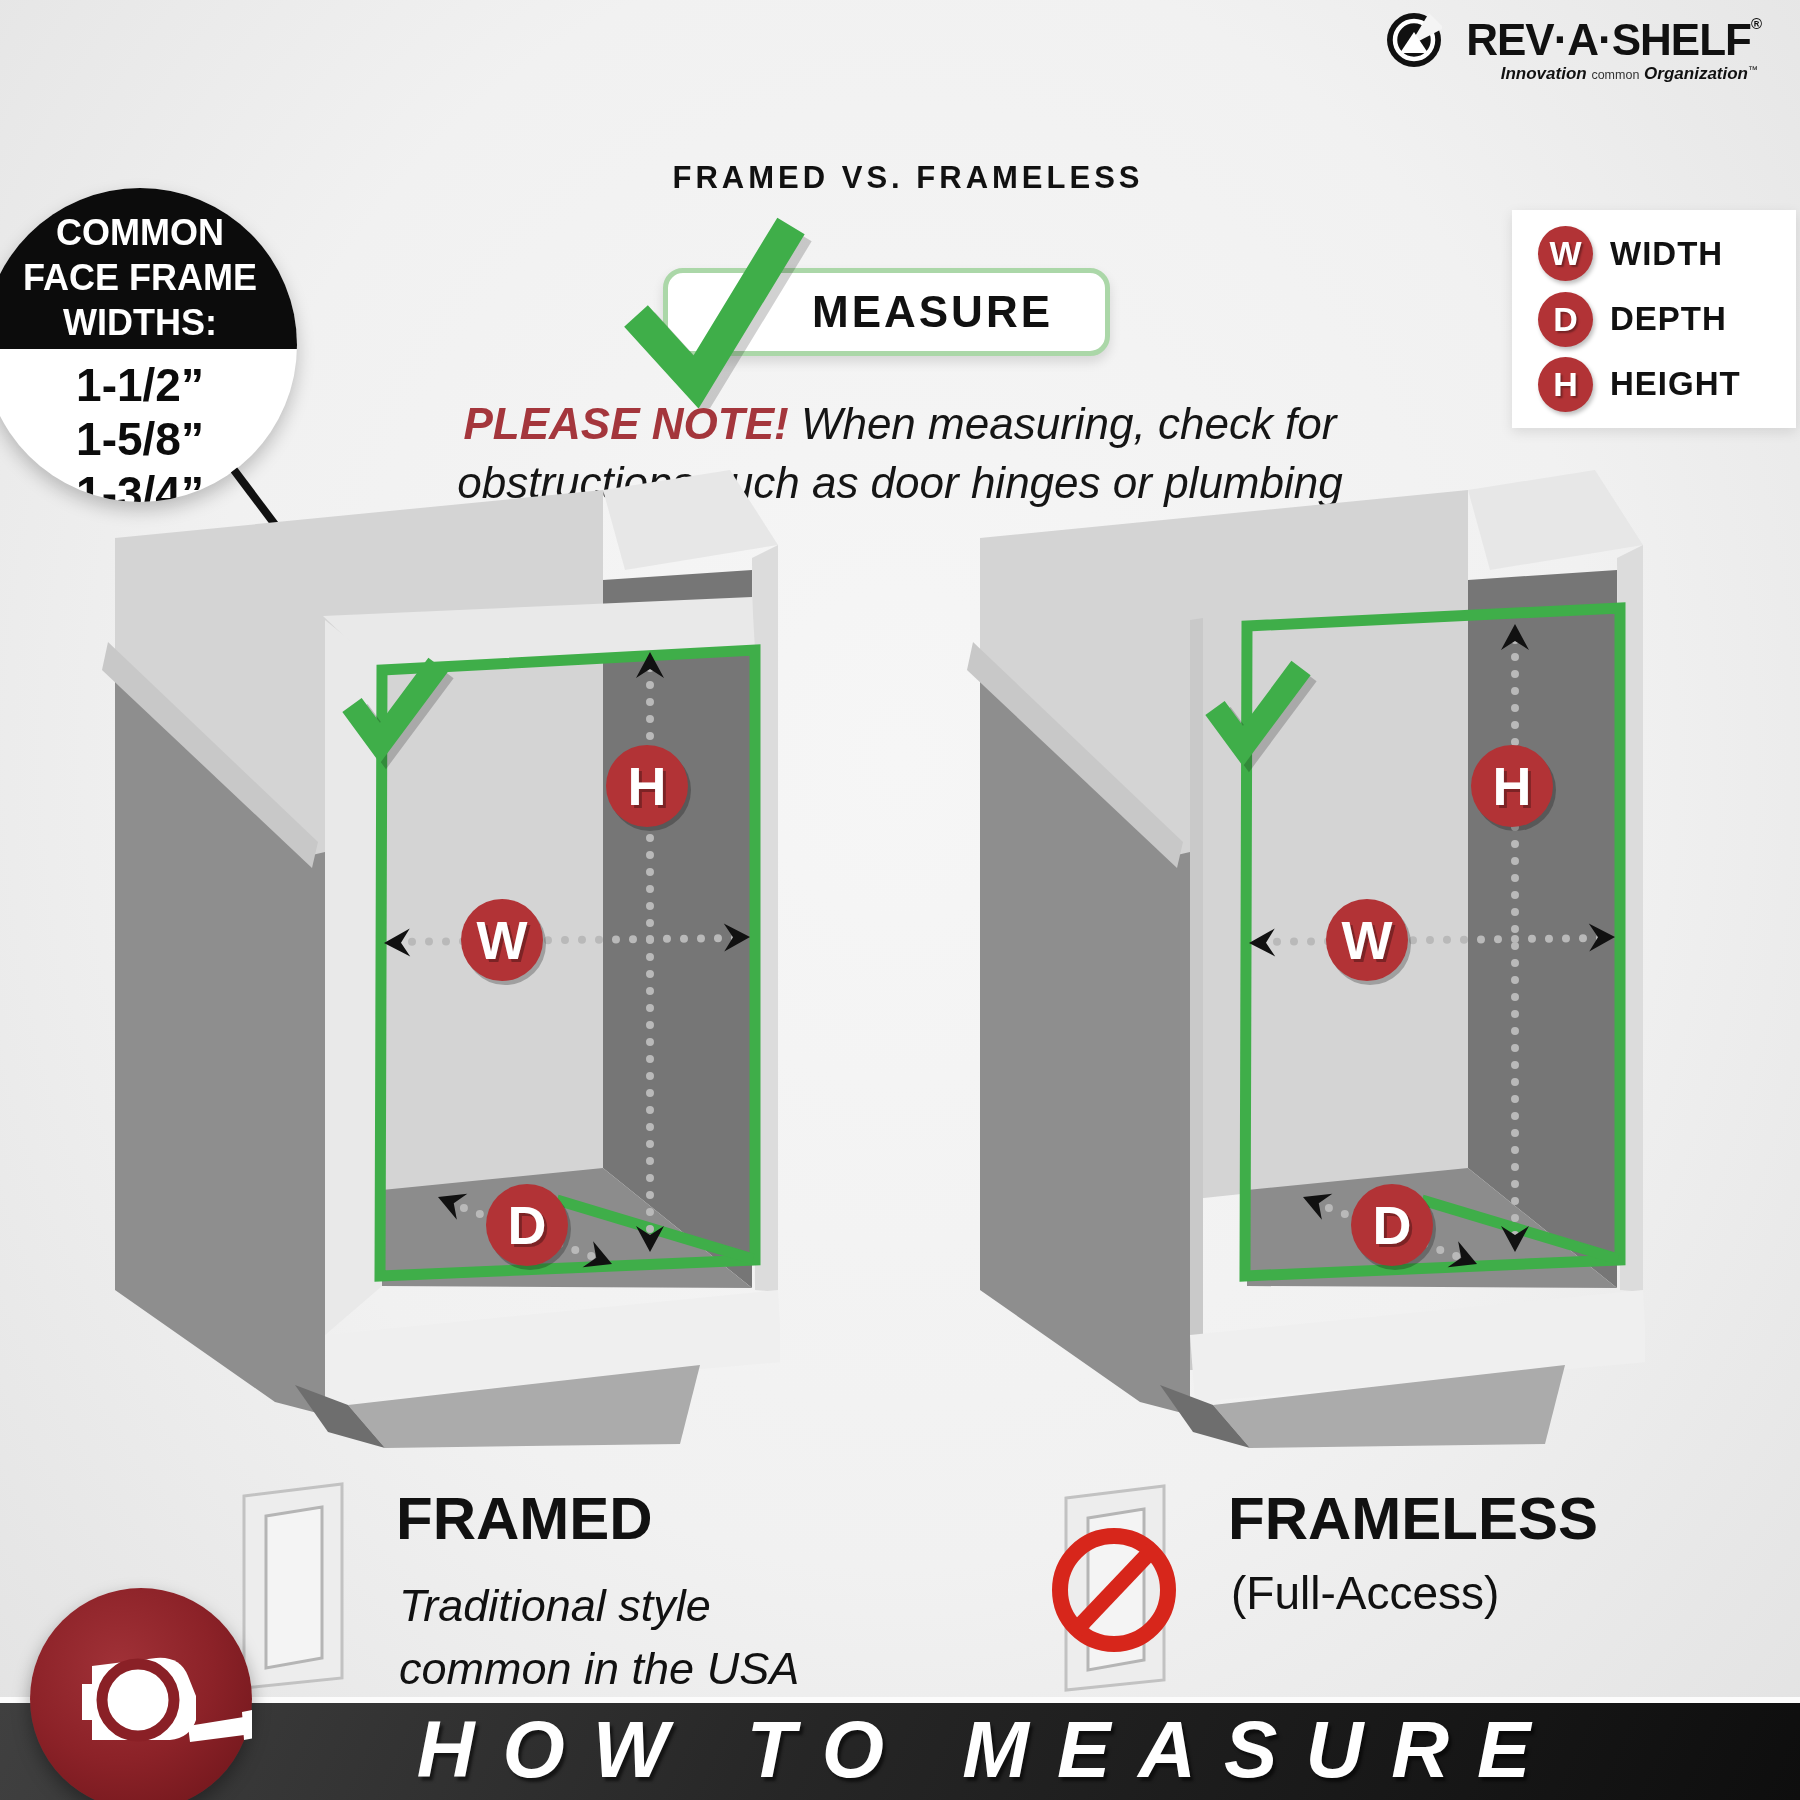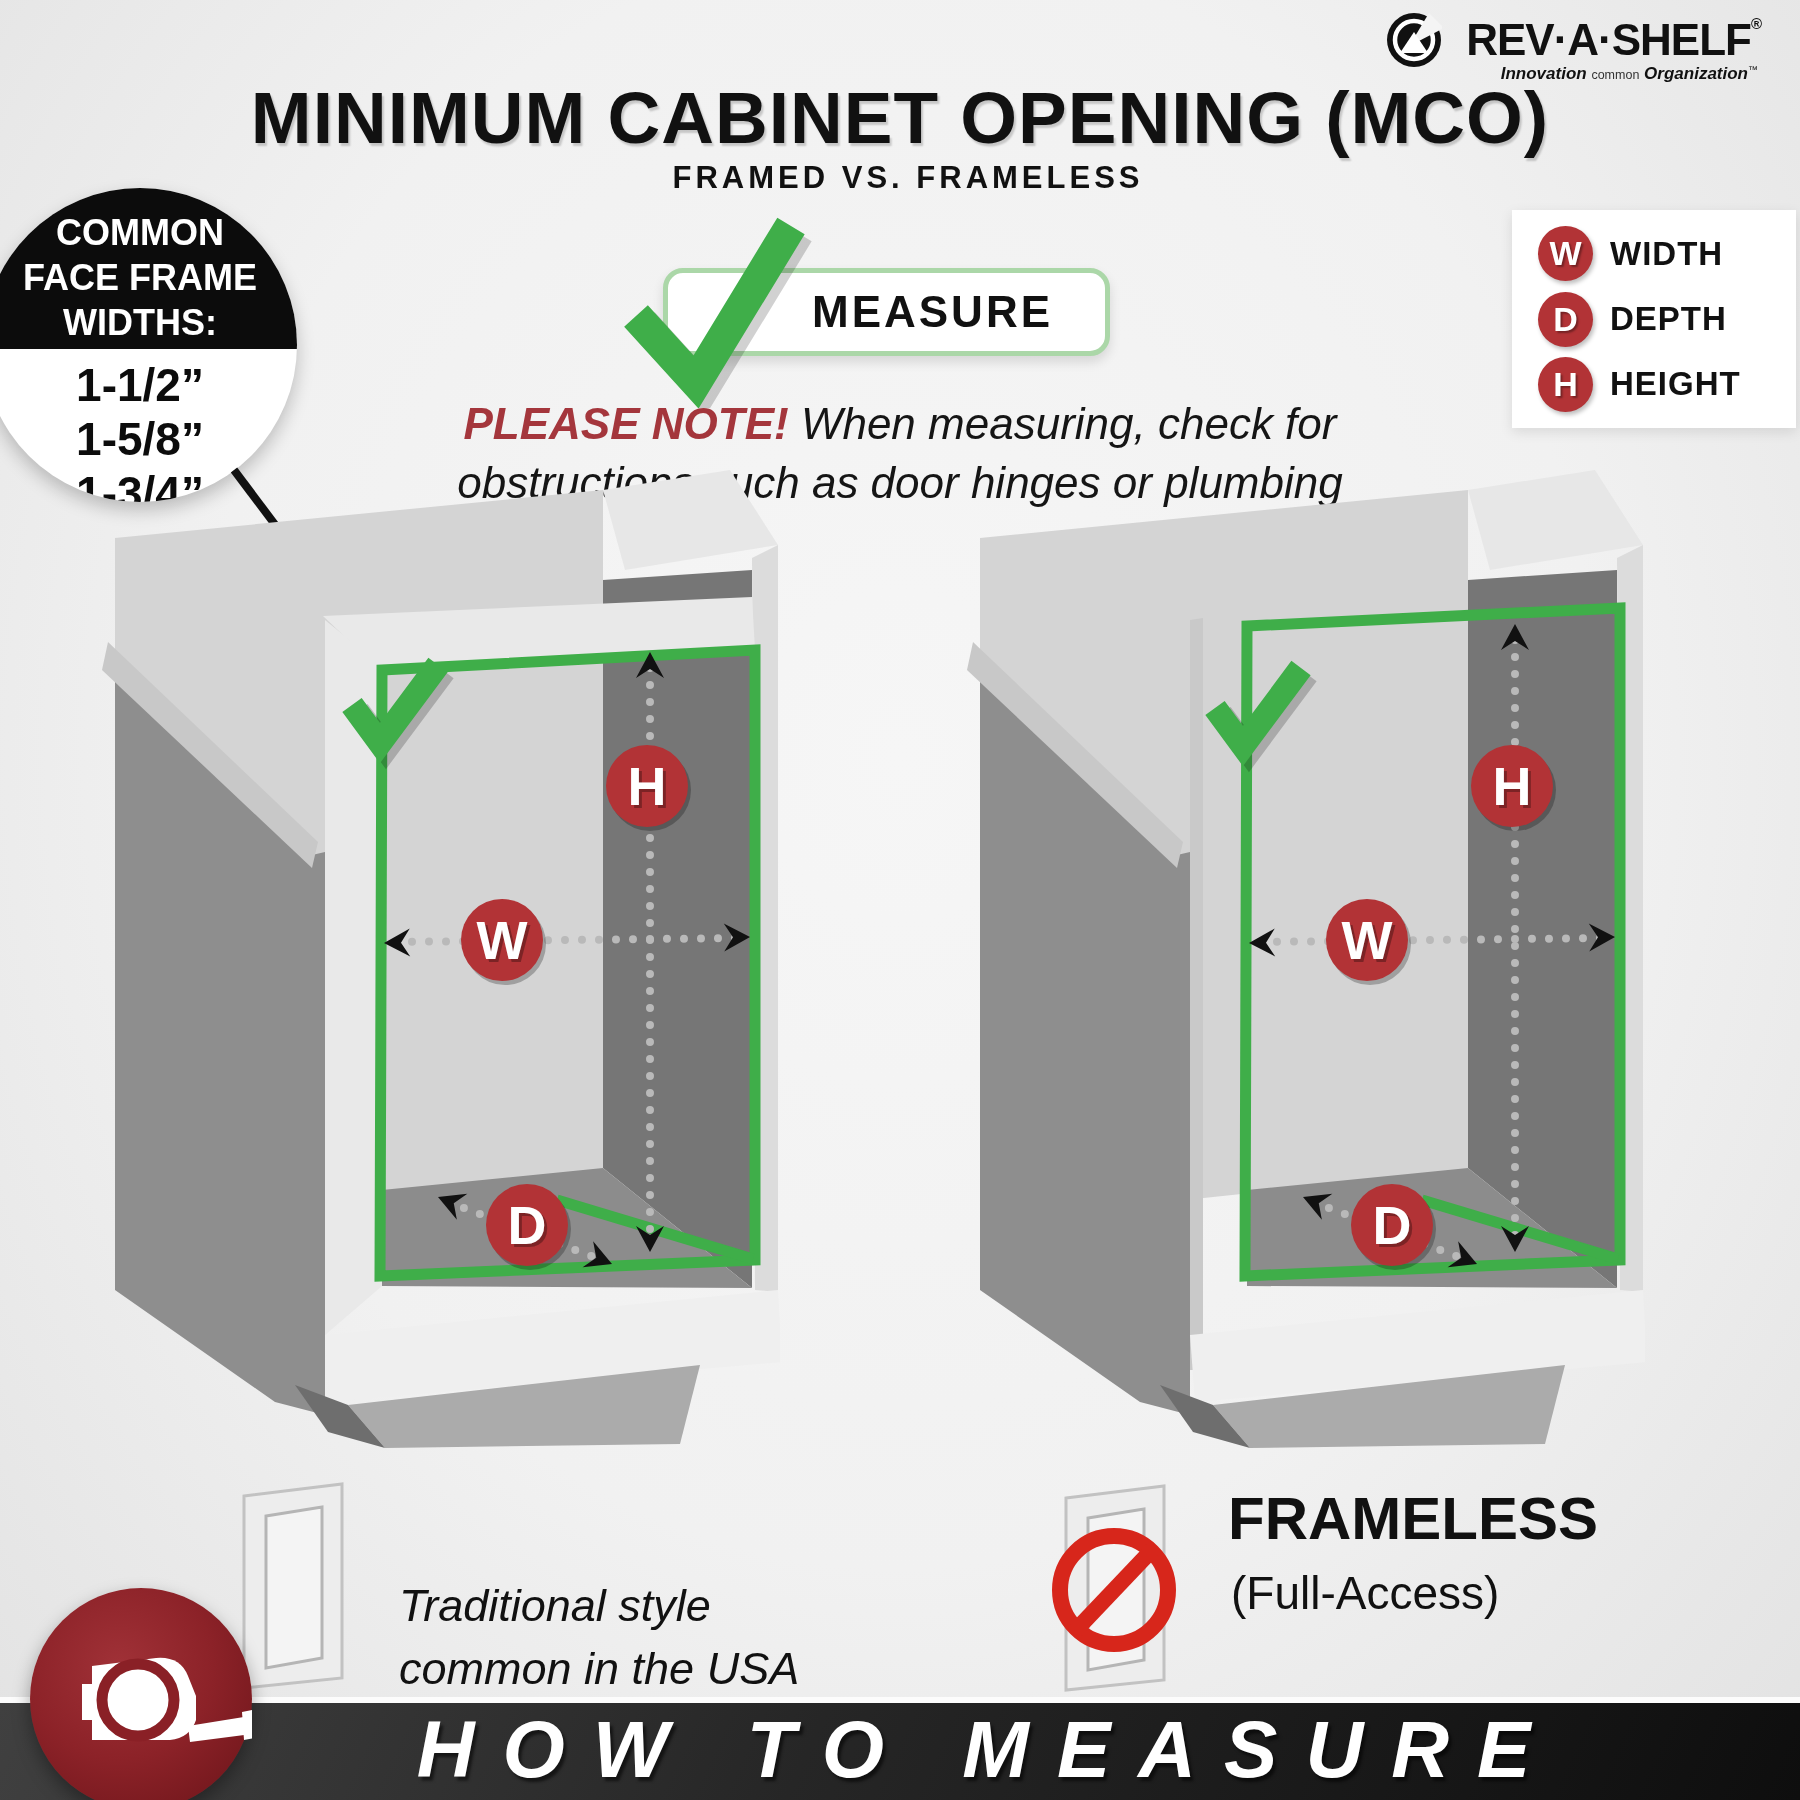--- a/index.html
+++ b/index.html
@@ -70,21 +70,20 @@
         <circle cx="28" cy="28" r="27" fill="#111"></circle>
         <circle cx="28" cy="28" r="19" fill="none" stroke="#fff" stroke-width="4.5"></circle>
         <polygon points="28,26 43,1 58,16 31,30" fill="#f4f4f4"></polygon>
         <polygon points="14,41 28,20 42,41" fill="#fff"></polygon>
       </svg>
       <div><span class="logo-name">REV·A·SHELF</span><span class="logo-reg">®</span></div>
     </div>
     <div class="logo-tag"><span class="bi">Innovation</span> <span class="thin">common</span> <span class="bi">Organization</span><span class="tm">™</span></div>
   </div>
 
-  <div class="abs title">MINIMUM CABINET OPENING (MCO)</div>
   <div class="abs subtitle">FRAMED VS. FRAMELESS</div>
 
   <div class="abs bubble">
     <div class="bubble-black"></div>
     <div class="bubble-line bl1">COMMON</div>
     <div class="bubble-line bl2">FACE FRAME</div>
     <div class="bubble-line bl3">WIDTHS:</div>
     <div class="bubble-widths">
       <div>1-1/2”</div>
       <div>1-5/8”</div>
@@ -226,20 +225,21 @@
       <circle cx="447" cy="795" r="41" fill="#b23336"></circle>
       <text class="mletter mshadow" x="450" y="817">D</text>
       <text class="mletter" x="447" y="814">D</text>
     </g>
   </svg>
 
   <svg class="abs framed-icon" viewBox="0 0 120 210">
     <polygon points="8,16 106,4 106,198 8,208" fill="#ededed" stroke="#c2c2c2" stroke-width="3"></polygon>
     <polygon points="30,36 86,27 86,178 30,188" fill="#f4f4f4" stroke="#b5b5b5" stroke-width="3"></polygon>
   </svg>
+  <div class="abs framed-title">FRAMED</div>
   <div class="abs framed-desc">
     <div>Traditional style</div>
     <div>common in the USA</div>
   </div>
 
   <svg class="abs frameless-icon" viewBox="0 0 146 212">
     <polygon points="18,18 116,6 116,200 18,210" fill="#ededed" stroke="#c2c2c2" stroke-width="3"></polygon>
     <polygon points="40,38 96,29 96,180 40,190" fill="#f4f4f4" stroke="#b5b5b5" stroke-width="3"></polygon>
     <g>
       <circle cx="66" cy="110" r="54" fill="none" stroke="#d7261b" stroke-width="16"></circle>

